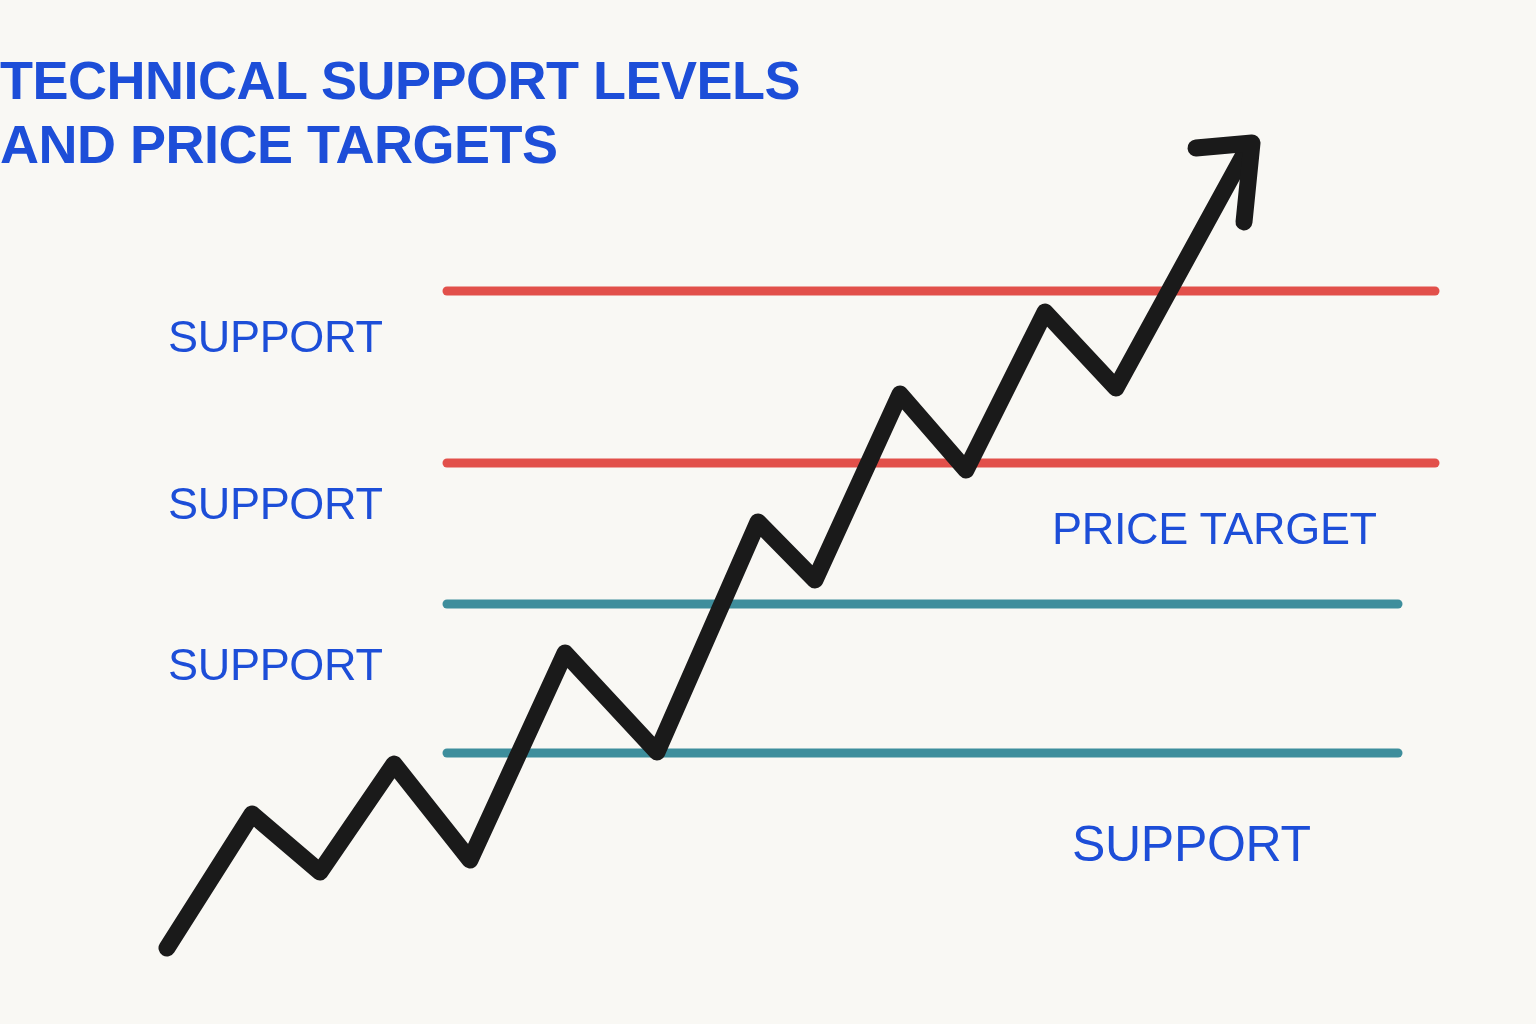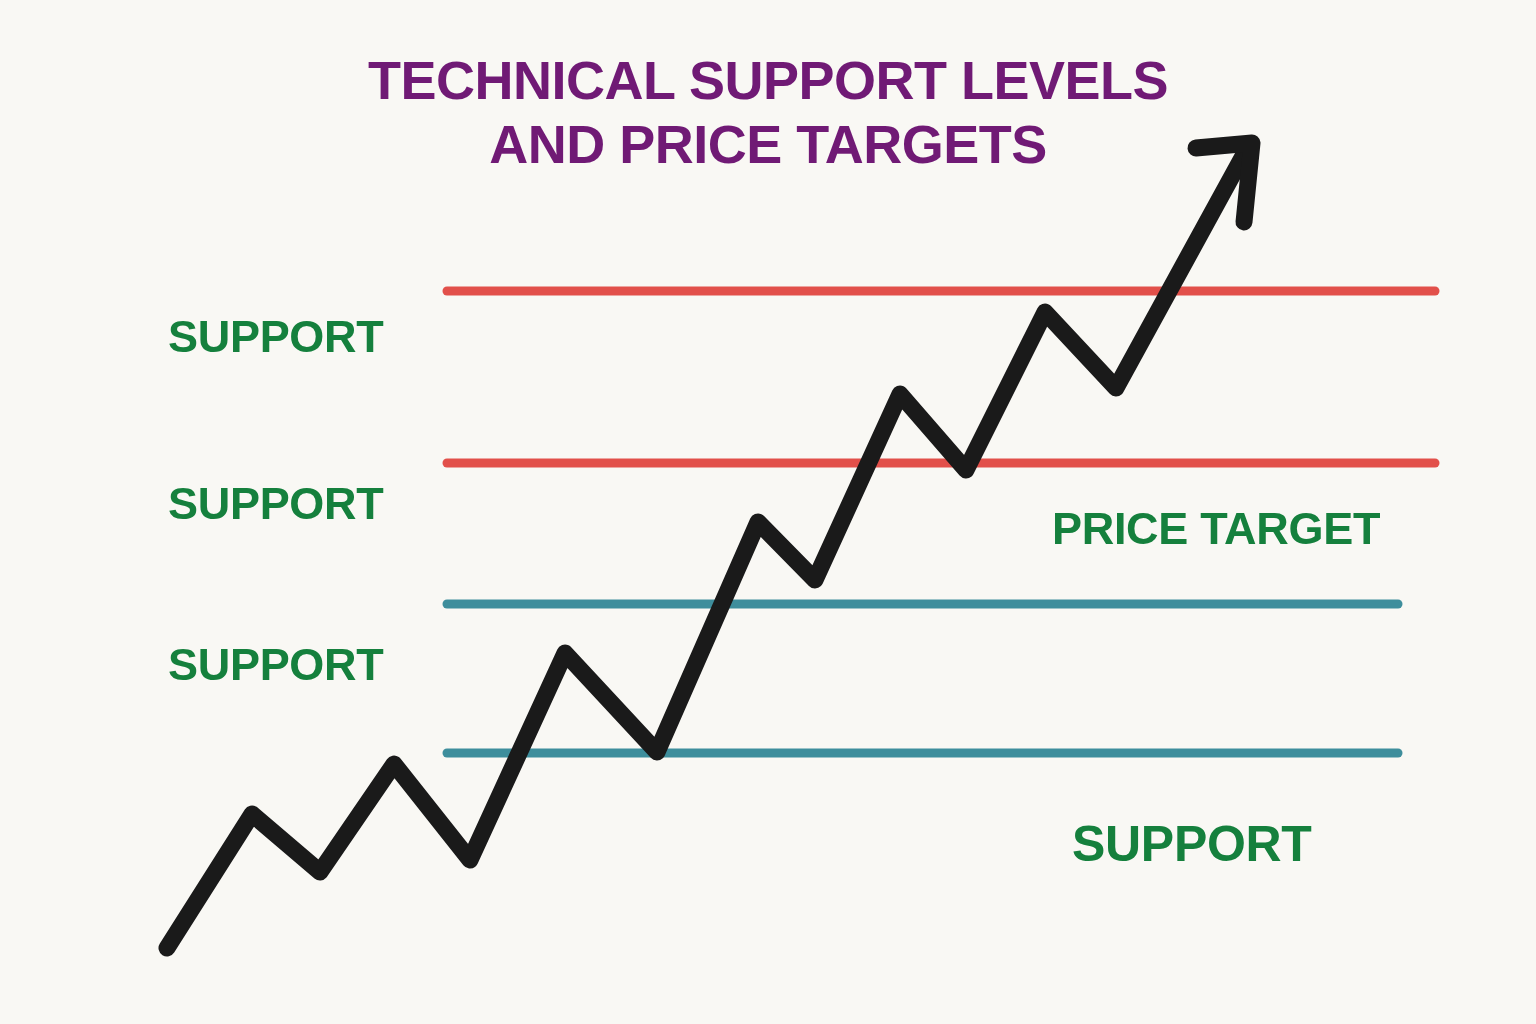--- a/index.html
+++ b/index.html
@@ -25,35 +25,35 @@
     top: 0;
     width: 1536px;
     height: 1024px;
     display: block;
   }
   .chart-title {
     position: absolute;
     left: 0;
     top: 48px;
     width: 1536px;
-    text-align: center;
+    text-align: left;
     font-family: "Liberation Sans", sans-serif;
     font-weight: bold;
     font-size: 54px;
     line-height: 64px;
     letter-spacing: -0.5px;
-    color: #701a75;
+    color: #1d4ed8;
     white-space: pre-line;
     pointer-events: none;
   }
   .axis-label {
     position: absolute;
     font-family: "Liberation Sans", sans-serif;
-    font-weight: bold;
-    color: #15803d;
+    font-weight: normal;
+    color: #1d4ed8;
     white-space: nowrap;
     letter-spacing: -0.3px;
   }
   .lbl-support-1 { left: 168px; top: 311px; font-size: 45px; }
   .lbl-support-2 { left: 168px; top: 478px; font-size: 45px; }
   .lbl-support-3 { left: 168px; top: 639px; font-size: 45px; }
   .lbl-price-target { left: 1052px; top: 503px; font-size: 45px; }
   .lbl-support-4 { left: 1072px; top: 815px; font-size: 50px; }
 </style>
 </head>

